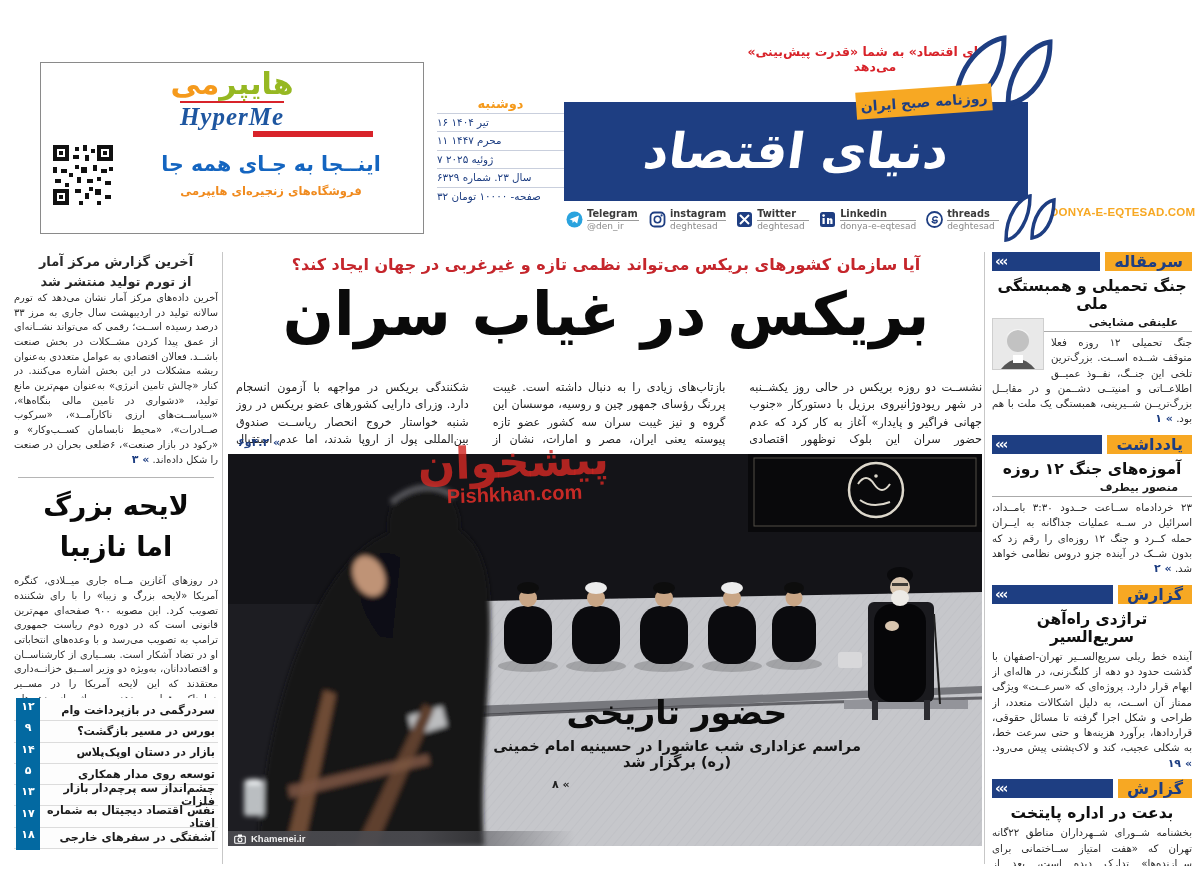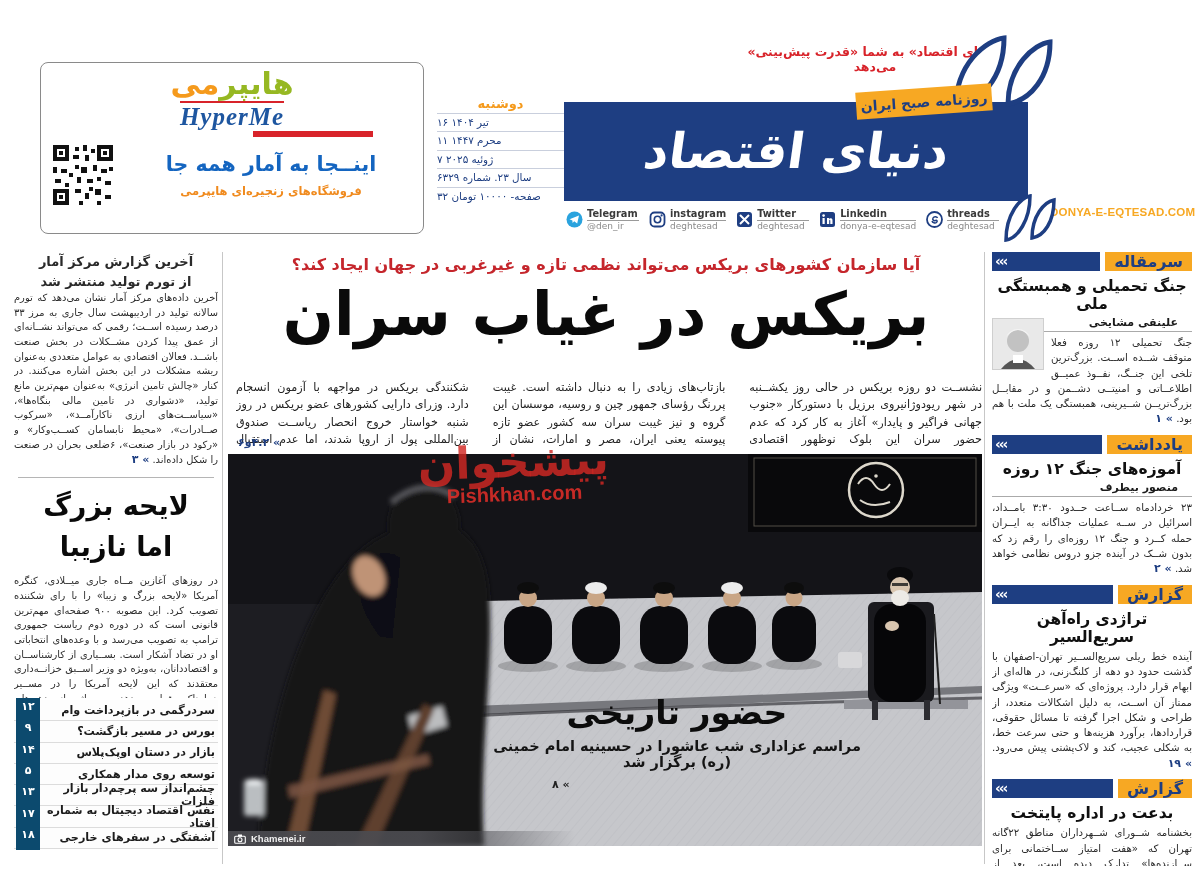--- a/index.html
+++ b/index.html
@@ -1,21 +1,21 @@
 <!DOCTYPE html>
 <html lang="fa"><head>
 <meta charset="utf-8">
 <style>
   html,body{margin:0;padding:0}
   body{width:1200px;height:869px;position:relative;background:#fff;overflow:hidden;
        font-family:"DejaVu Sans","Liberation Sans",sans-serif;}
   .abs{position:absolute}
 
   
-  .ad-box{left:40px;top:62px;width:384px;height:172px;border:1px solid #8a8a8a;border-radius:8px;background:#fff;padding:6px 10px;box-sizing:border-box}
+  .ad-box{left:40px;top:62px;width:384px;height:172px;border:1px solid #8a8a8a;border-radius:0;background:#fff;padding:6px 10px;box-sizing:border-box}
   .hm-row{text-align:center;line-height:1}
   .hm-fa{font-size:30px;font-weight:900;direction:rtl}
   .hm-fa .g{color:#96b822}
   .hm-fa .o{color:#f59a1c}
   .hm-en{display:inline-block;margin-top:2px;border-top:2px solid #d8232a;padding-top:1px;
          font-family:"Liberation Serif","DejaVu Serif",serif;font-style:italic;font-weight:bold;
          font-size:25px;color:#1e56a0;letter-spacing:1px}
   .hm-bar{width:120px;height:6px;background:#d8232a;margin:2px 40px 0 auto}
   .ad-main{display:flex;direction:ltr;align-items:center;gap:14px;margin-top:6px}
   .ad-text{flex:1;text-align:center;direction:rtl}
@@ -89,21 +89,21 @@
   .lt1{font-size:30px}.lt2{font-size:27px}
   .lb{font-size:9.9px;line-height:1.48;text-align:justify;color:#2b2b2b}
   .left-div{border-top:1px solid #b5b5b5;margin:9px 4px 8px}
 
   
   .selected{left:14px;top:700px;width:204px;direction:rtl}
   .sel-head{position:relative;background:#f7a823;height:24px;line-height:24px;text-align:right;padding-right:10px;
             font-weight:900;font-size:13.5px;color:#1e3e82;box-sizing:border-box}
   .sel-arrow{position:absolute;left:12px;top:0}
   .sel-row{display:flex;direction:ltr;height:20.3px;align-items:center;border-bottom:1px solid #dcdcdc;background:#fdfdfd}
-  .sel-num{width:24px;height:24px;line-height:17px;background:#0c4a6e;color:#fff;font-weight:bold;font-size:11px;text-align:center;margin-left:2px}
+  .sel-num{width:24px;height:24px;line-height:17px;background:#0369a1;color:#fff;font-weight:bold;font-size:11px;text-align:center;margin-left:2px}
   .sel-txt{flex:1;direction:rtl;text-align:right;font-weight:bold;font-size:11.2px;color:#1c1c1c;padding-right:3px}
 </style>
 </head>
 <body>
 
 <div class="abs ad-box">
   <div class="hm-row">
     <span class="hm-fa"><span class="g">هایپر</span><span class="o">می</span></span>
   </div>
   <div class="hm-row">
@@ -145,21 +145,21 @@
           <rect x="24" y="46" width="6" height="4"></rect>
           <rect x="34" y="50" width="4" height="6"></rect>
         <rect x="44" y="46" width="6" height="6"></rect>
           <rect x="54" y="52" width="6" height="4"></rect>
           <rect x="46" y="58" width="4" height="4"></rect>
         <rect x="28" y="58" width="4" height="4"></rect>
           <rect x="38" y="44" width="4" height="4"></rect>
       </g>
     </svg>
     <div class="ad-text">
-      <div class="ad-line1">اینــجا به آمار همه جا</div>
+      <div class="ad-line1">اینــجا به جـای همه جا</div>
       <div class="ad-line2">فروشگاه‌های زنجیره‌ای هایپرمی</div>
     </div>
   </div>
 </div>
 
 <div class="abs dates">
   <div class="d-week">دوشنبه</div>
   <div class="d-row">۱۶ تیر ۱۴۰۴</div>
   <div class="d-row">۱۱ محرم ۱۴۴۷</div>
   <div class="d-row">۷ ژوئیه ۲۰۲۵</div>

